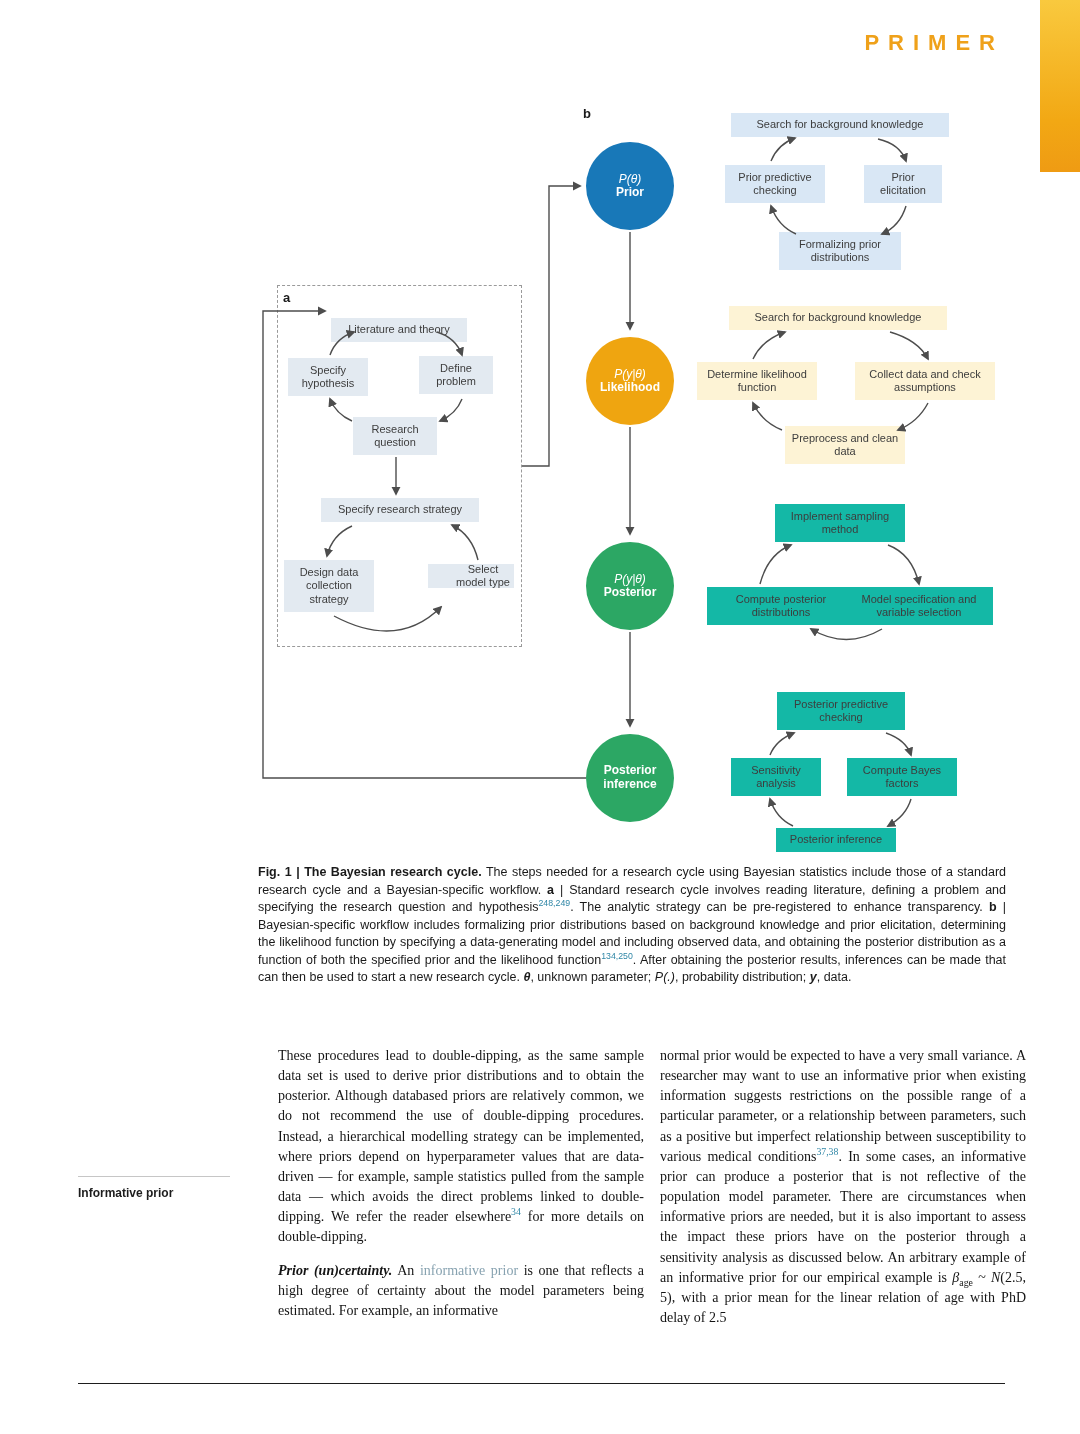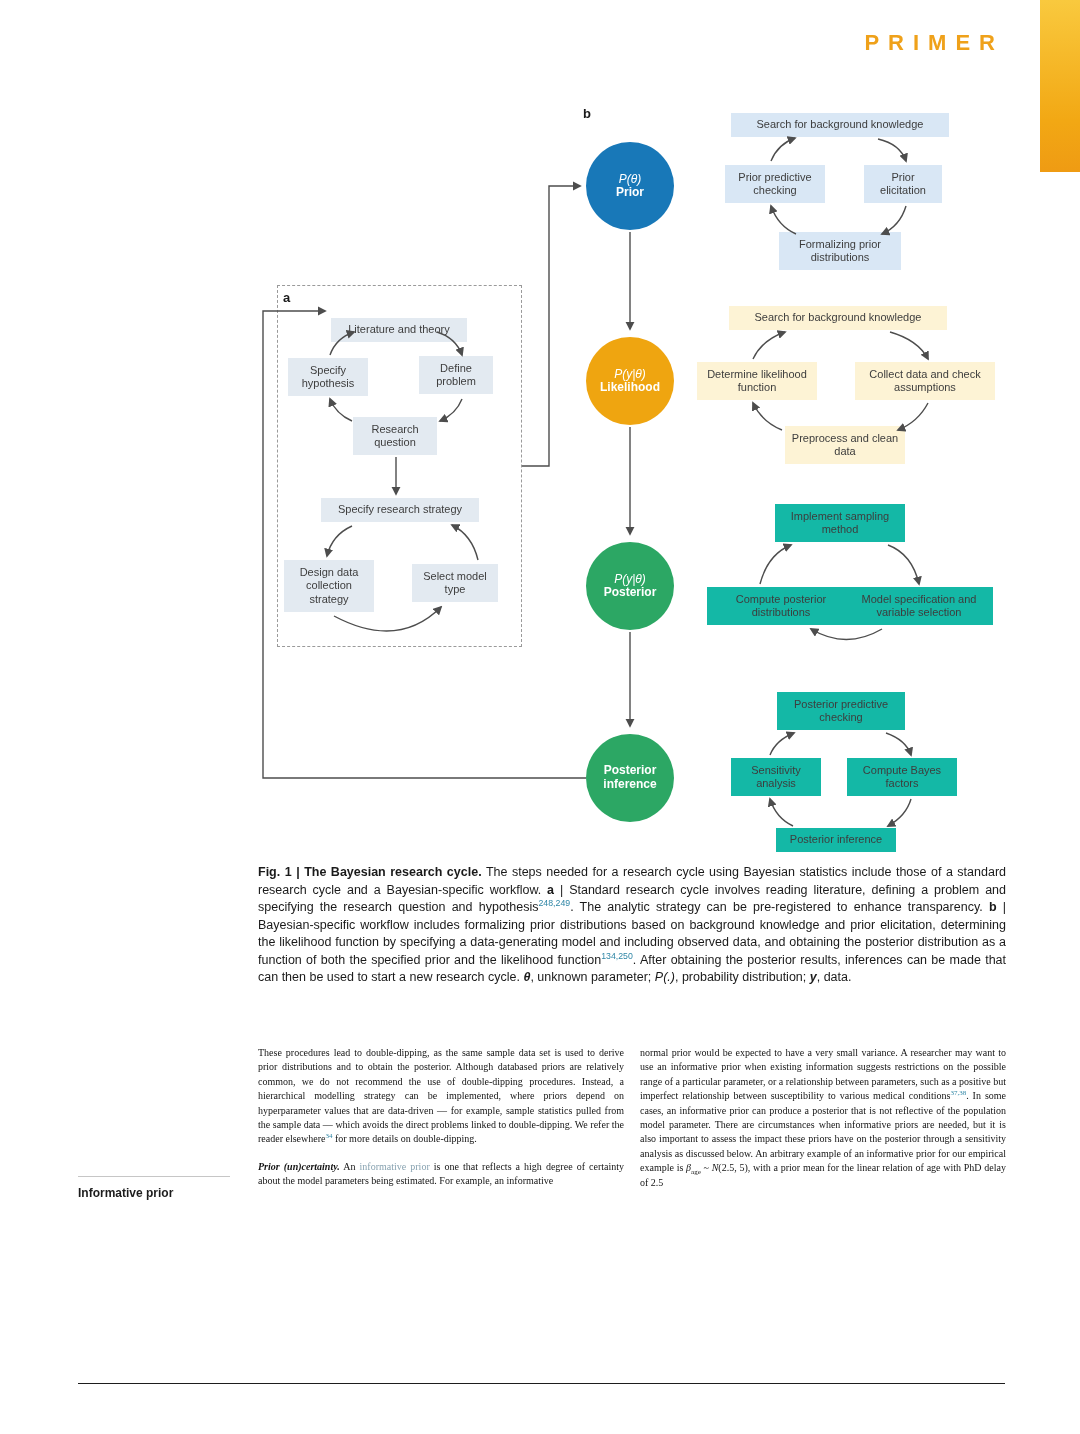--- a/index.html
+++ b/index.html
@@ -39,22 +39,22 @@
 
   
   .caption { position:absolute; left:258px; top:864px; width:748px;
              font-size:12.5px; line-height:1.4; color:#1a1a1a; text-align:justify; }
   .caption .bold { font-weight:bold; }
   .ref { color:#2f86a6; font-size:70%; vertical-align:super; line-height:0; }
   .cap-sym   { font-style:italic; font-weight:bold; }
   .cap-ital  { font-style:italic; }
 
   
-  .bodycol { position:absolute; font-family:"Liberation Serif", serif; font-size:10px;
-             line-height:1.44; color:#141414; text-align:justify; }
+  .bodycol { position:absolute; font-family:"Liberation Serif", serif; font-size:14px;
+             line-height:1.44; color:#141414; text-align:justify;margin-left:20px; }
   .col-left  { left:258px; top:1046px; width:366px; }
   .col-right { left:640px; top:1046px; width:366px; }
   .para + .para { margin-top:13px; }
   .lead { font-weight:bold; font-style:italic; }
   .term-link { color:#87a2b0; }
   .sym-i { font-style:italic; }
   .subsc { font-size:70%; vertical-align:sub; line-height:0; }
 
   
   .glossary { position:absolute; left:78px; top:1176px; width:152px; }
@@ -83,21 +83,21 @@
 
   <div class="dashed-box"></div>
   <div class="panel-label" style="left:283px; top:290px;">a</div>
 
   <div class="fbox a-fill" style="left:331px; top:305px; width:136px; height:24px;margin-top:13px;">Literature and theory</div>
   <div class="fbox a-fill" style="left:288px; top:358px; width:80px; height:38px;">Specify hypothesis</div>
   <div class="fbox a-fill" style="left:419px; top:356px; width:74px; height:38px;">Define problem</div>
   <div class="fbox a-fill" style="left:353px; top:417px; width:84px; height:38px;">Research question</div>
   <div class="fbox a-fill" style="left:321px; top:498px; width:158px; height:24px;">Specify research strategy</div>
   <div class="fbox a-fill" style="left:284px; top:560px; width:90px; height:52px;">Design data collection strategy</div>
-  <div class="fbox a-fill" style="left:412px; top:564px; width:86px; height:38px;">Select model type</div>
+  <div class="fbox a-fill" style="left:428px; top:564px; width:86px; height:24px;padding-left:28px;">Select model type</div>
 
   <div class="circle c-blue" style="left:586px; top:142px;">
     <div class="formula">P(θ)</div>
     <div class="cname">Prior</div>
   </div>
   <div class="circle c-gold" style="left:586px; top:337px;">
     <div class="formula">P(y|θ)</div>
     <div class="cname">Likelihood</div>
   </div>
   <div class="circle c-green" style="left:586px; top:542px;">

